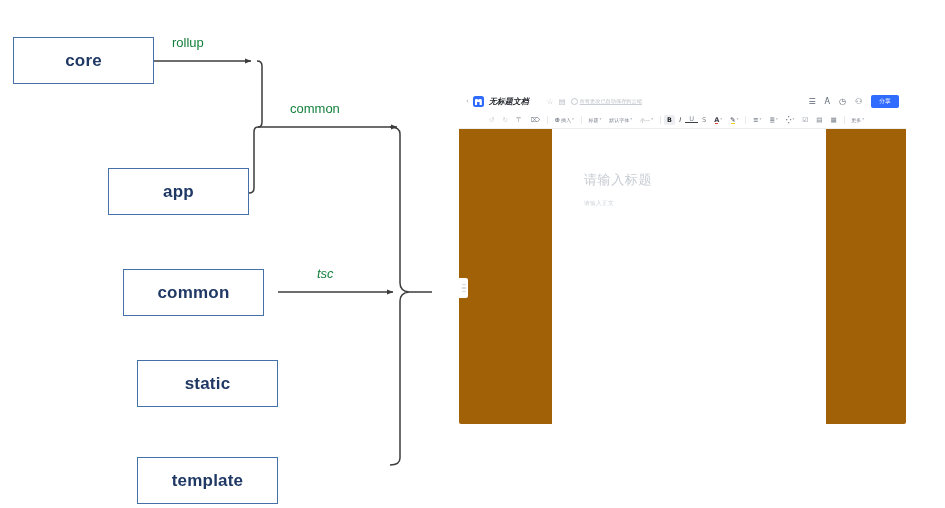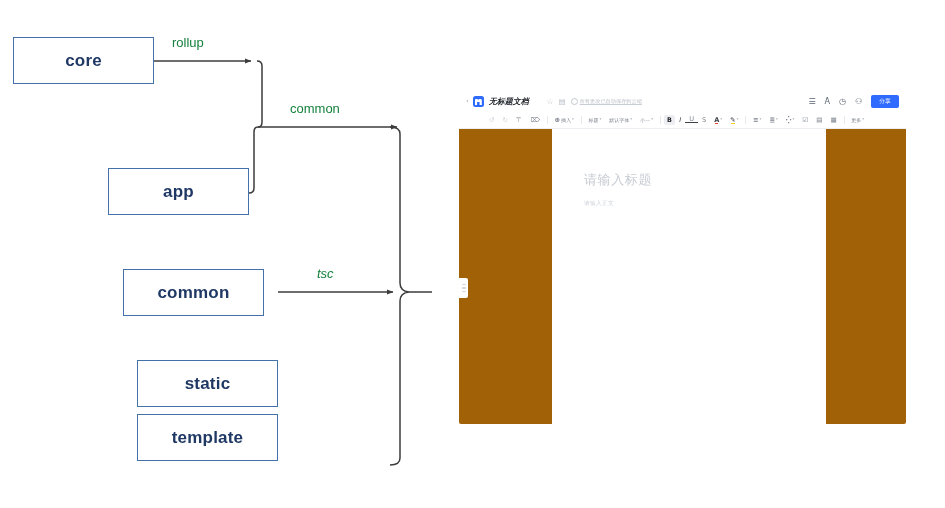--- a/index.html
+++ b/index.html
@@ -164,21 +164,21 @@
   </div>
   <div class="node-box" style="left:108px;top:168px;width:141px;height:47px;">
     <span>app</span>
   </div>
   <div class="node-box" style="left:123px;top:269px;width:141px;height:47px;">
     <span>common</span>
   </div>
   <div class="node-box" style="left:137px;top:360px;width:141px;height:47px;justify-content:center;">
     <span>static</span>
   </div>
-  <div class="node-box" style="left:137px;top:414px;width:141px;height:47px;">
+  <div class="node-box" style="left:137px;top:457px;width:141px;height:47px;">
     <span>template</span>
   </div>
 
   <div class="edge-label" style="left:172px;top:35px;">rollup</div>
   <div class="edge-label" style="left:290px;top:101px;">common</div>
   <div class="edge-label" style="left:317px;top:266px;font-style:italic;">tsc</div>
 </div>
 
 <div id="doc-app">
 

